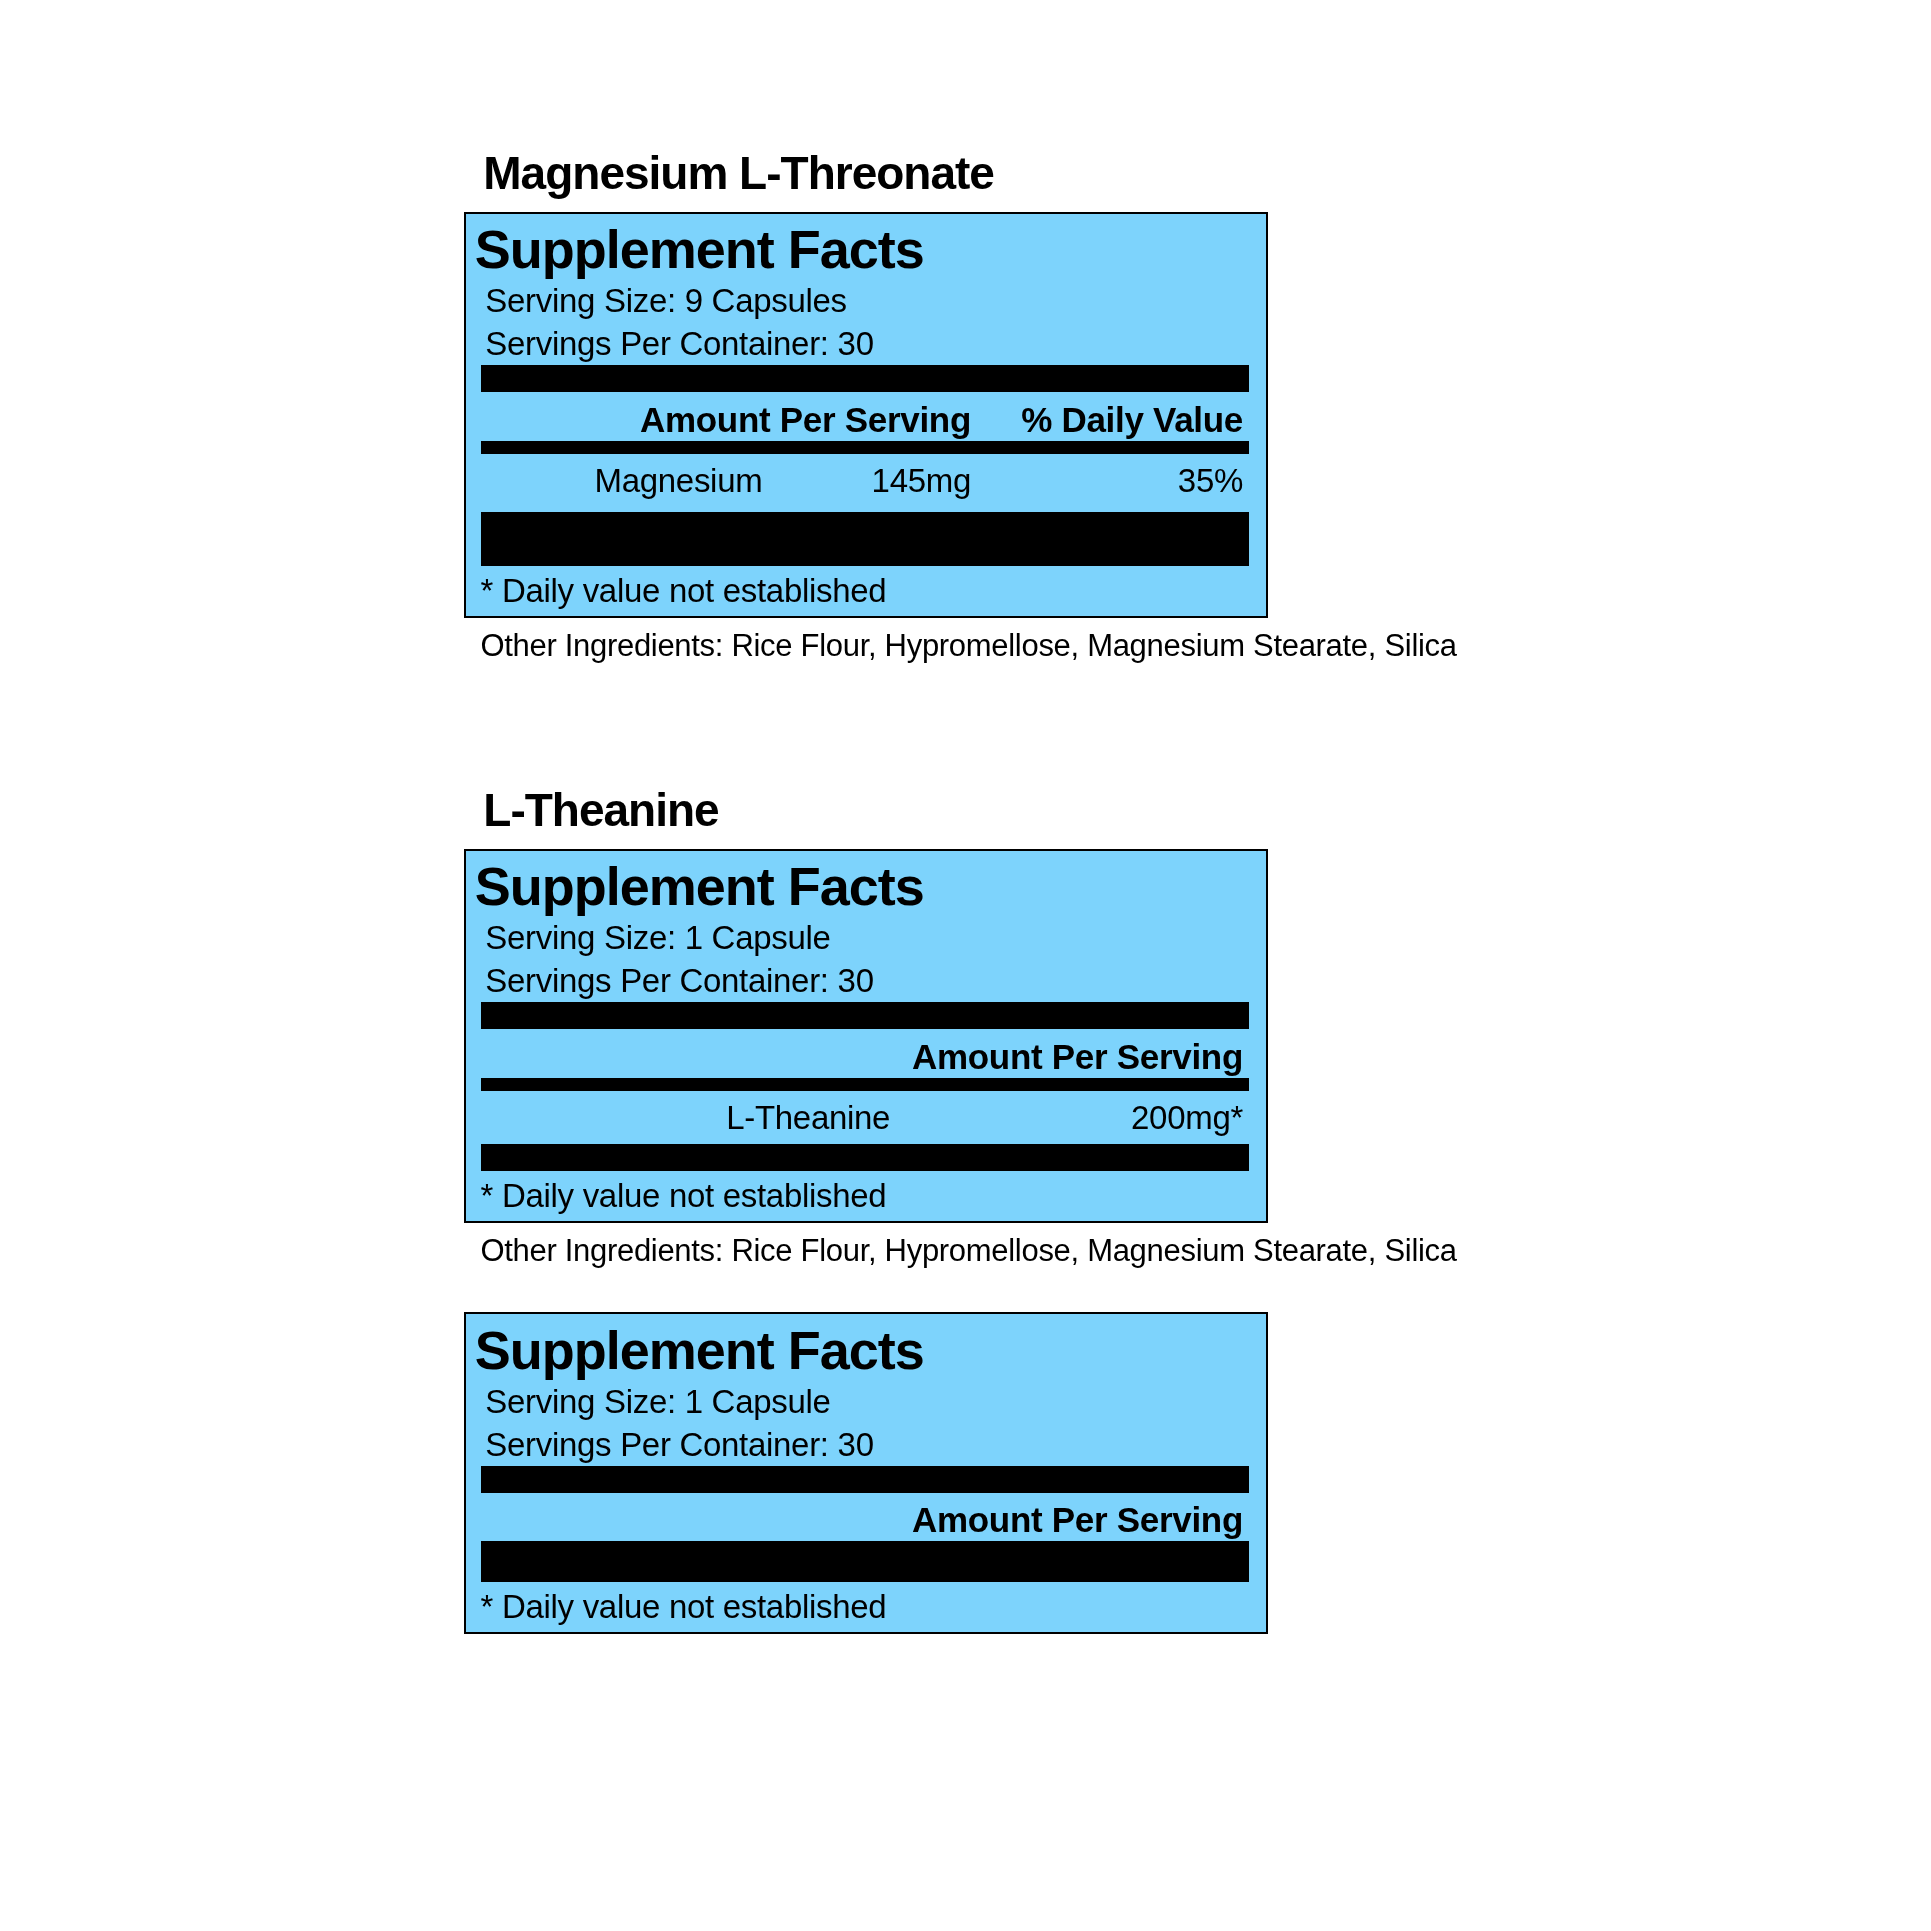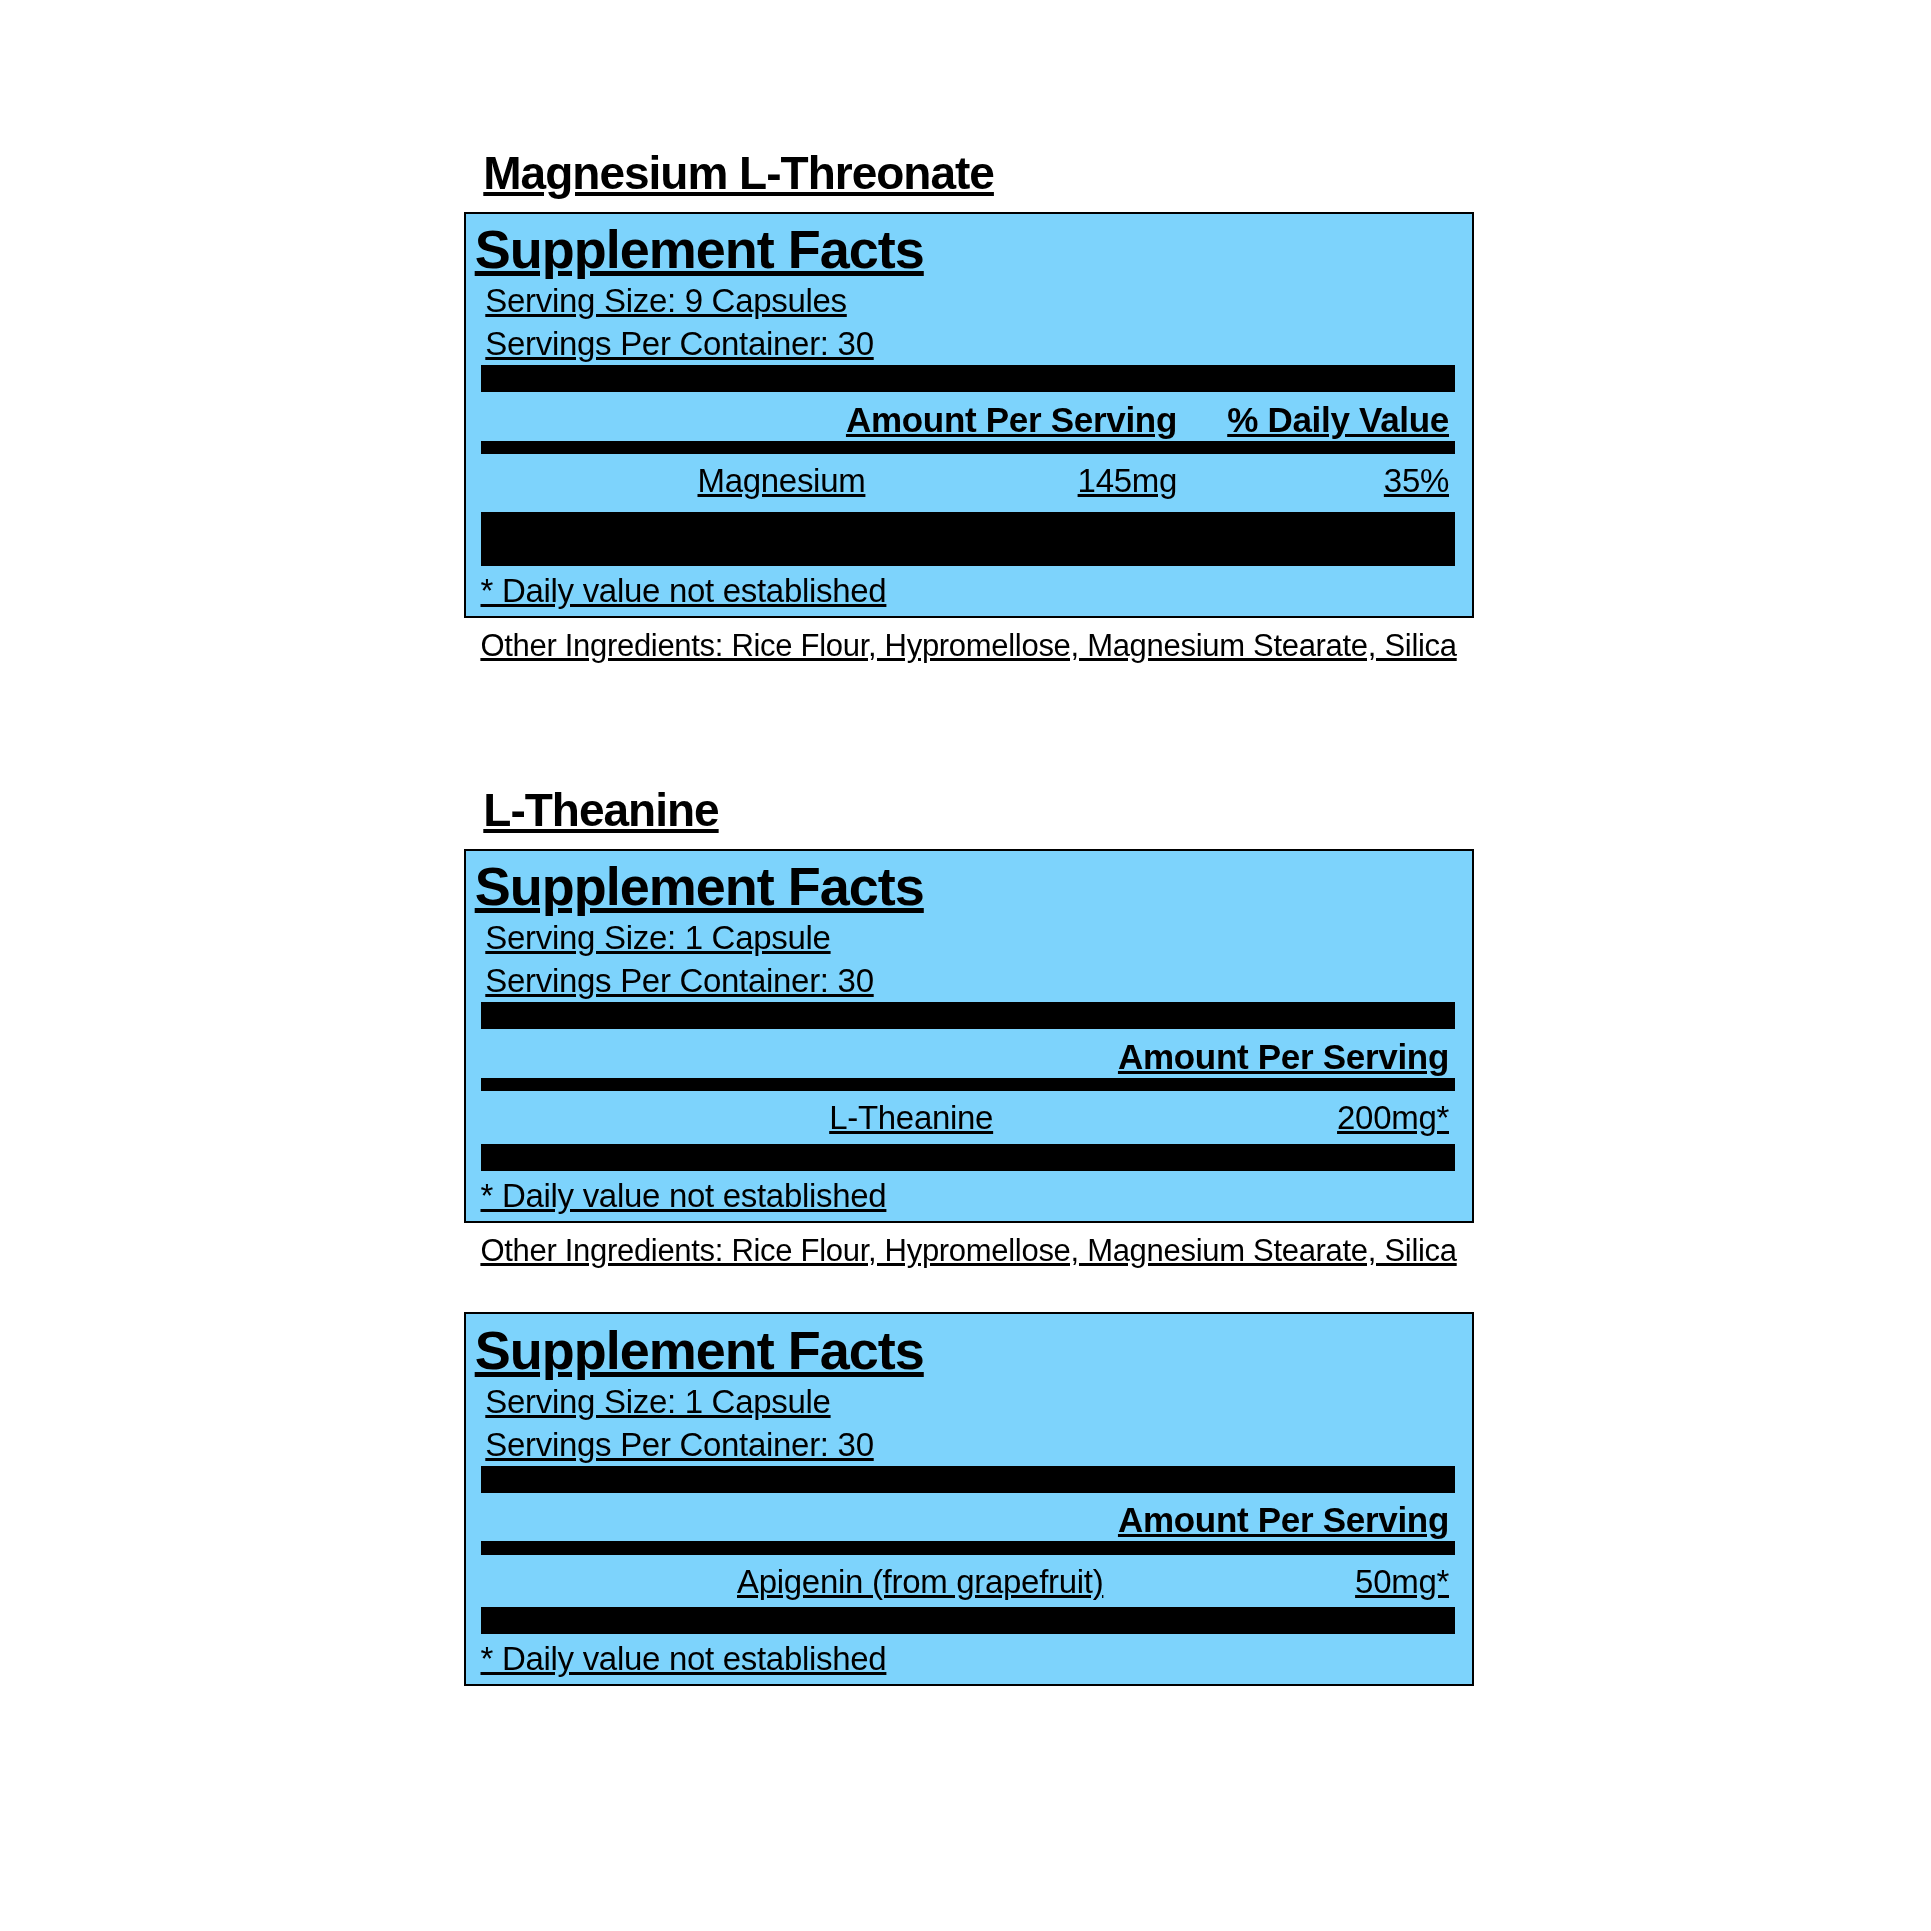--- a/index.html
+++ b/index.html
@@ -5,21 +5,21 @@
   html, body { margin: 0; padding: 0; background: #ffffff; }
   .page {
     position: relative;
     width: 1931px;
     height: 1931px;
     background: #ffffff;
     color: #000000;
     font-family: "Liberation Sans", sans-serif;
     overflow: hidden;
   }
-  .group { position: absolute; left: 464px; width: 1010px; text-decoration: underline; }
+  .group { position: absolute; left: 464px; width: 804px; }
   .g1 { top: 147px; }
   .g2 { top: 784px; }
   .g3 { top: 1312px; }
   .title {
     margin: 0 0 11.6px 19.3px;
     font-size: 46px;
     font-weight: 700;
     letter-spacing: -1px;
     line-height: 53px;
   }
@@ -143,23 +143,19 @@
   </section>
 
   <section class="group g3">
     <div class="box">
       <div class="sf">Supplement Facts</div>
       <div class="meta">Serving Size: 1 Capsule</div>
       <div class="meta">Servings Per Container: 30</div>
       <div class="bar"></div>
       <div class="hrow2">Amount Per Serving</div>
       <div class="bar thin"></div>
-      <div class="row grid2">
-        <div class="name">Apigenin (from grapefruit)</div>
-        <div class="amount">50mg*</div>
-      </div>
       <div class="bar"></div>
       <div class="footnote">* Daily value not established</div>
     </div>
   </section>
 
 </div>
 
 
 </body></html>

